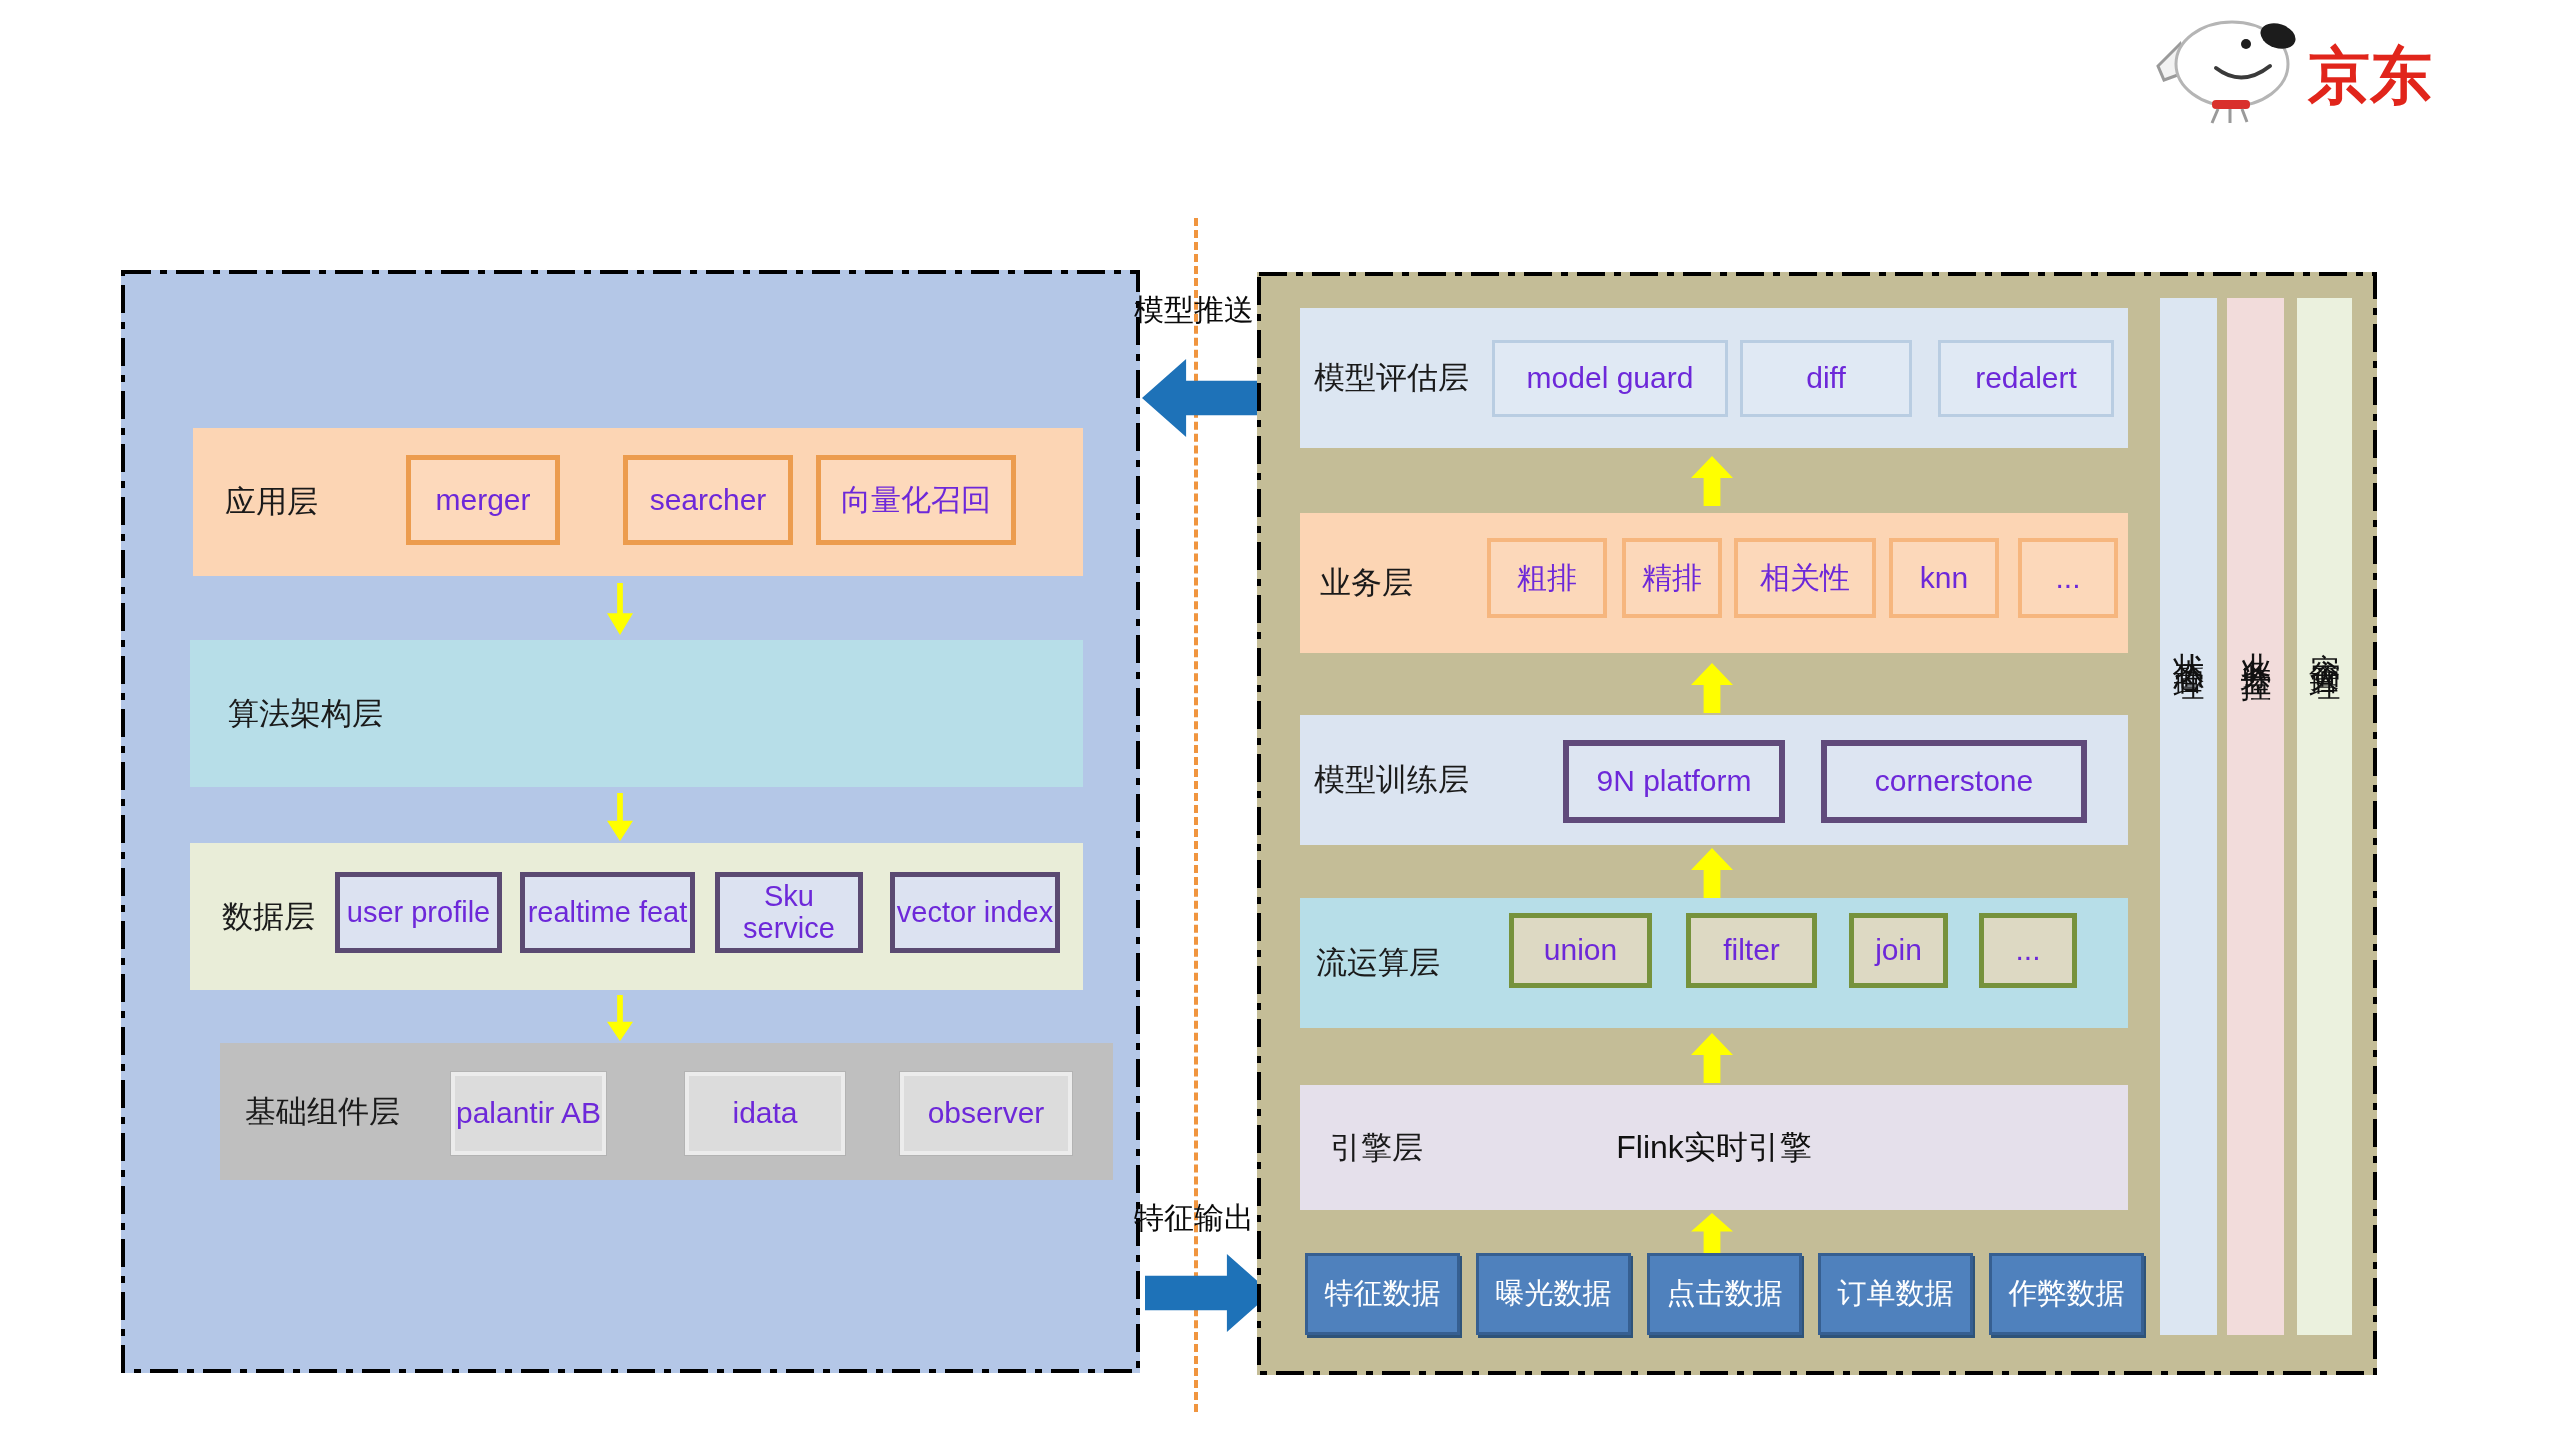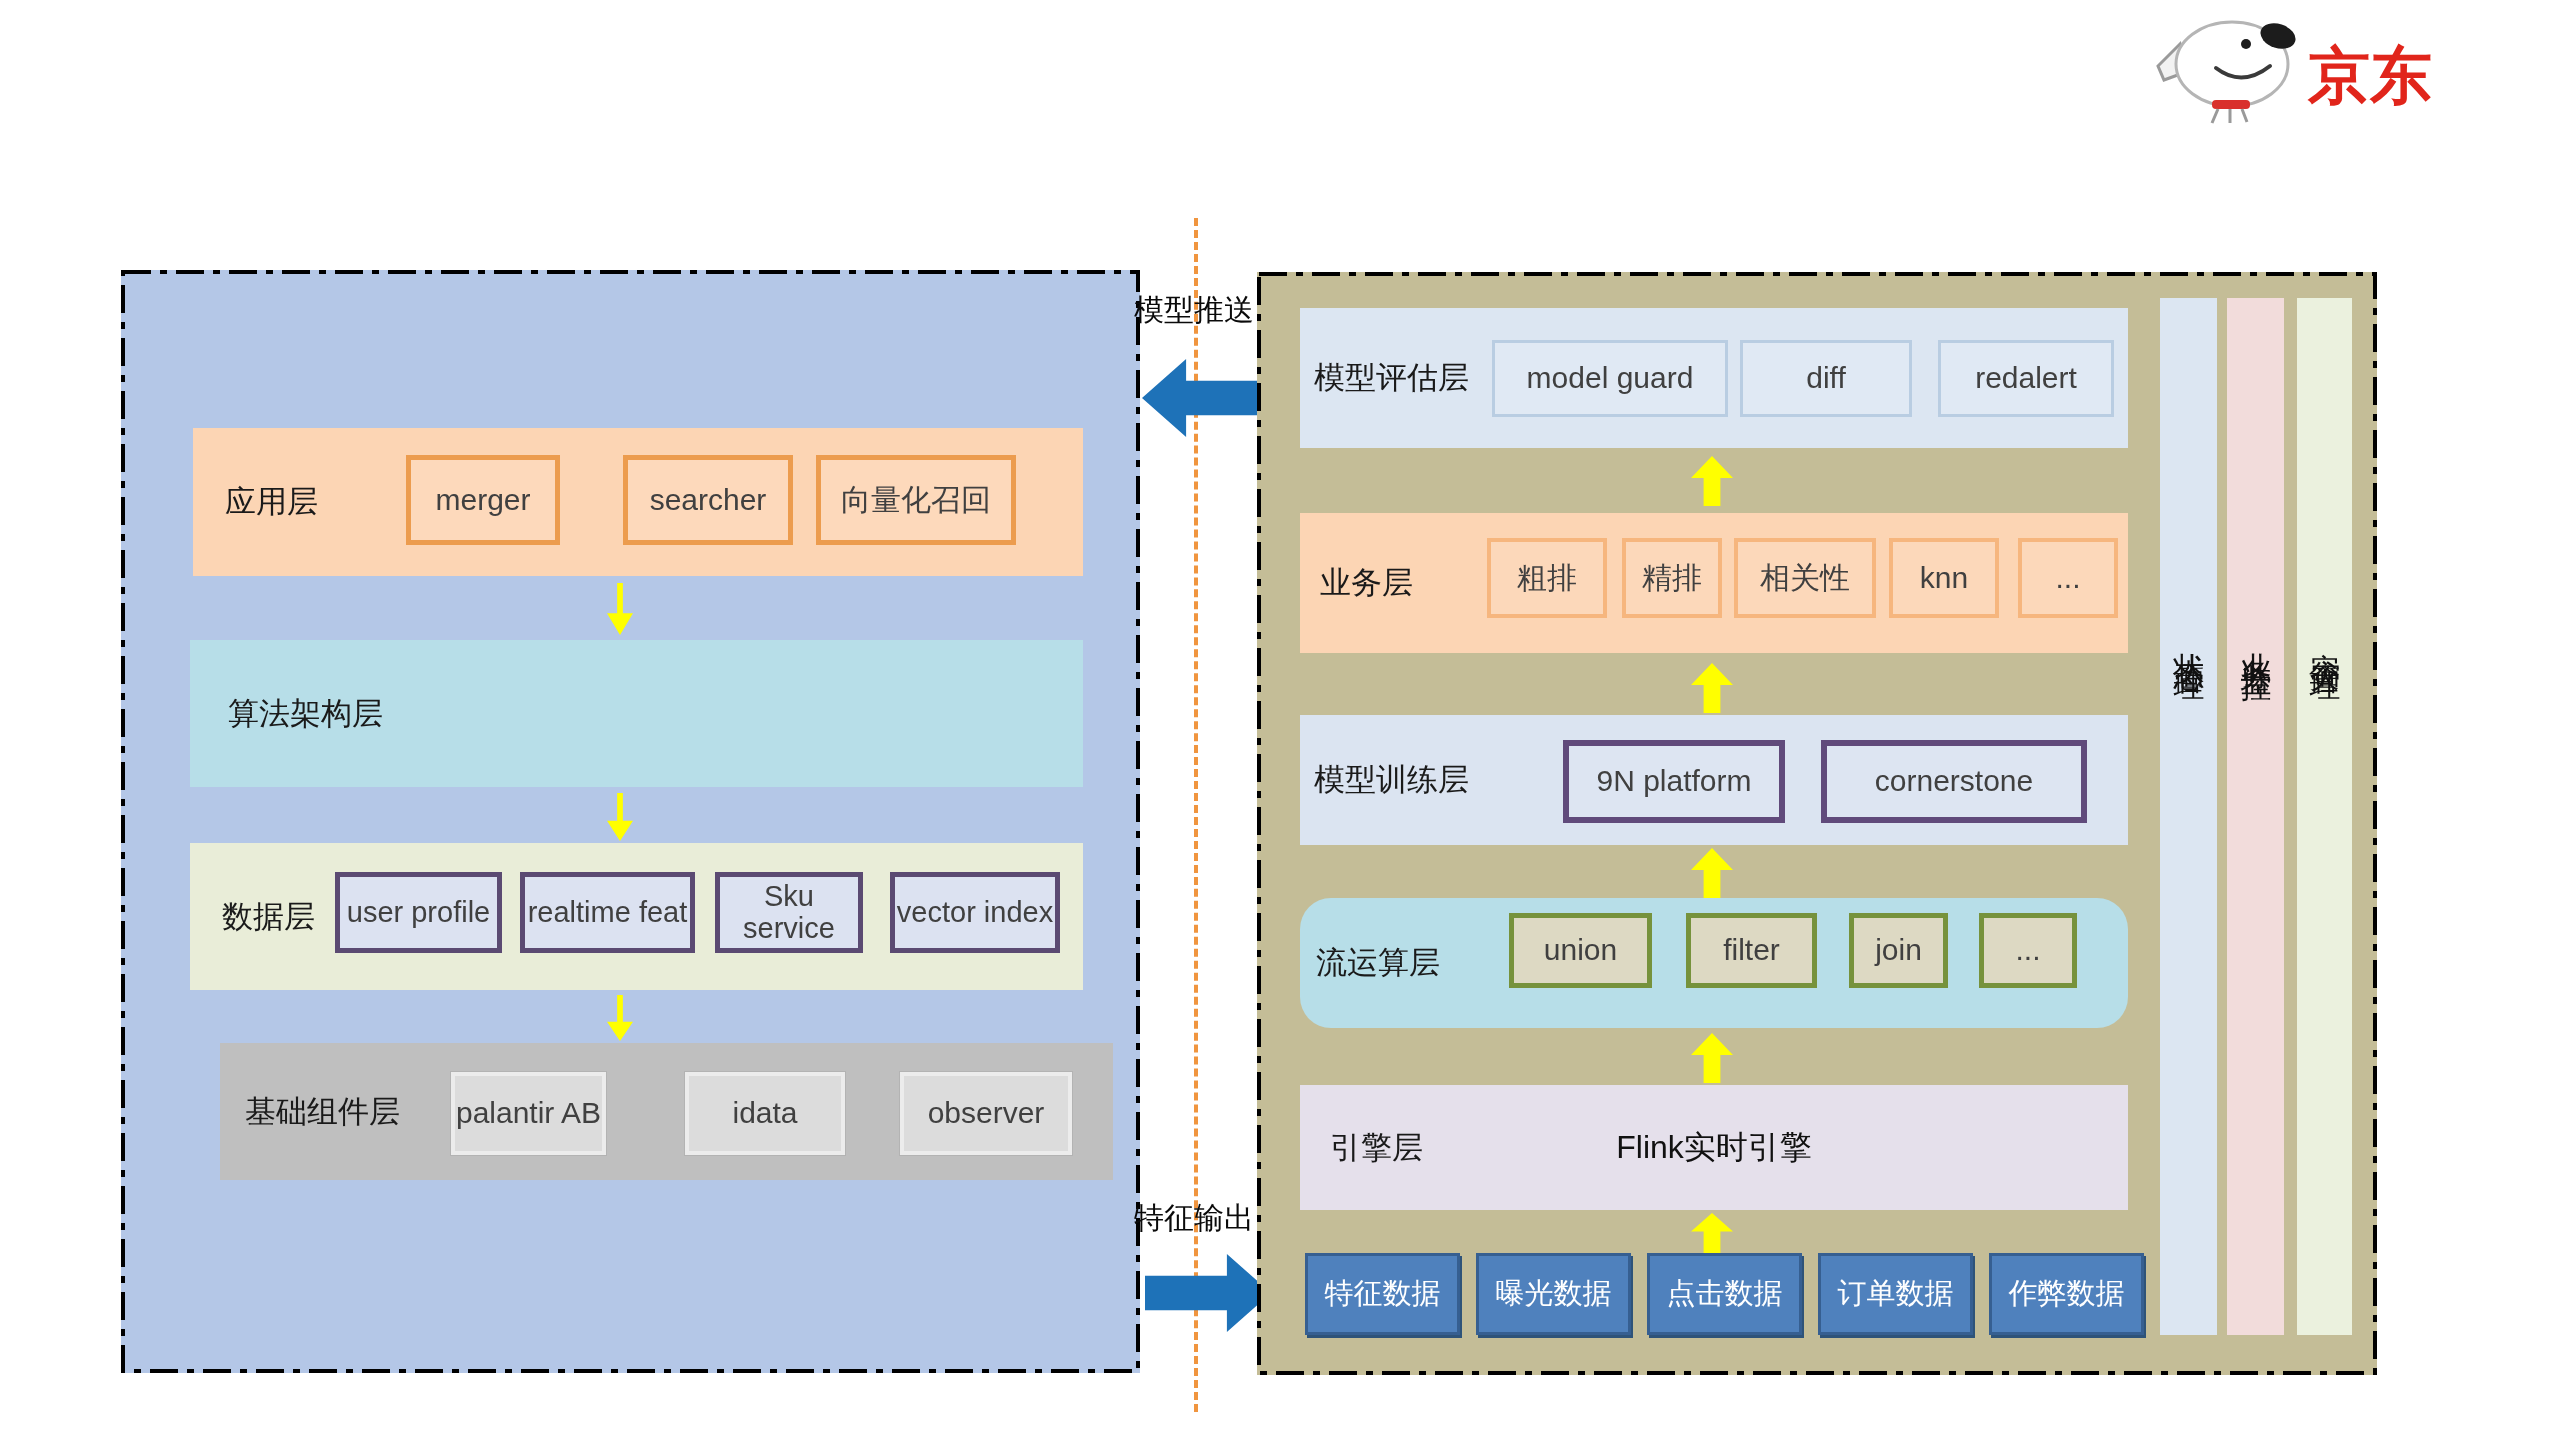--- a/index.html
+++ b/index.html
@@ -18,40 +18,40 @@
   .panel { position:absolute; }
   .panel-left { left:121px; top:270px; width:1019px; height:1103px; background:#b4c7e7; }
   .panel-right { left:1257px; top:272px; width:1120px; height:1103px; background:#c4bd97; }
   .border-svg { position:absolute; left:0; top:0; pointer-events:none; }
 
   .band { position:absolute; }
   .band-label { position:absolute; top:0; bottom:0; display:flex; align-items:center;
     font-size:31px; color:#1a1a1a; white-space:nowrap; }
 
   .box { position:absolute; display:flex; align-items:center; justify-content:center;
-    text-align:center; line-height:1.08; font-size:30px; color:#404040; }
+    text-align:center; line-height:1.08; font-size:30px; color:#6d28d9; }
 
   
   .band-app   { background:#fcd5b4; }
   .band-app .box { background:#fdd9bb; border:5px solid #ec9c4e; }
   .band-algo  { background:#b7dee8; }
   .band-algo .box { background:transparent; border:4px dashed #44679a; }
   .band-data  { background:#e9edd8; }
   .band-data .box { background:#dce2f1; border:5px solid #5b4a72; font-size:29px; }
   .band-base  { background:#bfbfbf; }
   .band-base .box { background:#dcdcdc; border:4px solid #ececec; box-shadow:0 0 0 1px #b3b3b3; }
 
   
   .band-eval  { background:#dce6f2; }
   .band-eval .box { background:#e0e9f4; border:3px solid #b9cde2; }
   .band-biz   { background:#fcd5b4; }
   .band-biz .box { background:#fcd8ba; border:4px solid #f6b67e; }
   .band-train { background:#dbe4f1; }
   .band-train .box { background:#dde5f2; border:6px solid #604a7b; }
-  .band-stream{ background:#b7dee8;border-radius:31px; }
+  .band-stream{ background:#b7dee8; }
   .band-stream .box { background:#ddd9c3; border:5px solid #76923c; }
   .band-engine{ background:#e5e0eb; }
   .engine-name { position:absolute; left:50%; top:0; bottom:0; transform:translateX(-50%);
     display:flex; align-items:center; font-size:32px; color:#111; white-space:nowrap; }
 
   .data-box { position:absolute; display:flex; align-items:center; justify-content:center;
     background:#4f81bd; border:3px solid #365f91; color:#fff; font-size:29px;
     box-shadow:2px 3px 0 #2e5379; }
 
   .side-bar { position:absolute; top:26px; width:57px; height:1037px; }

